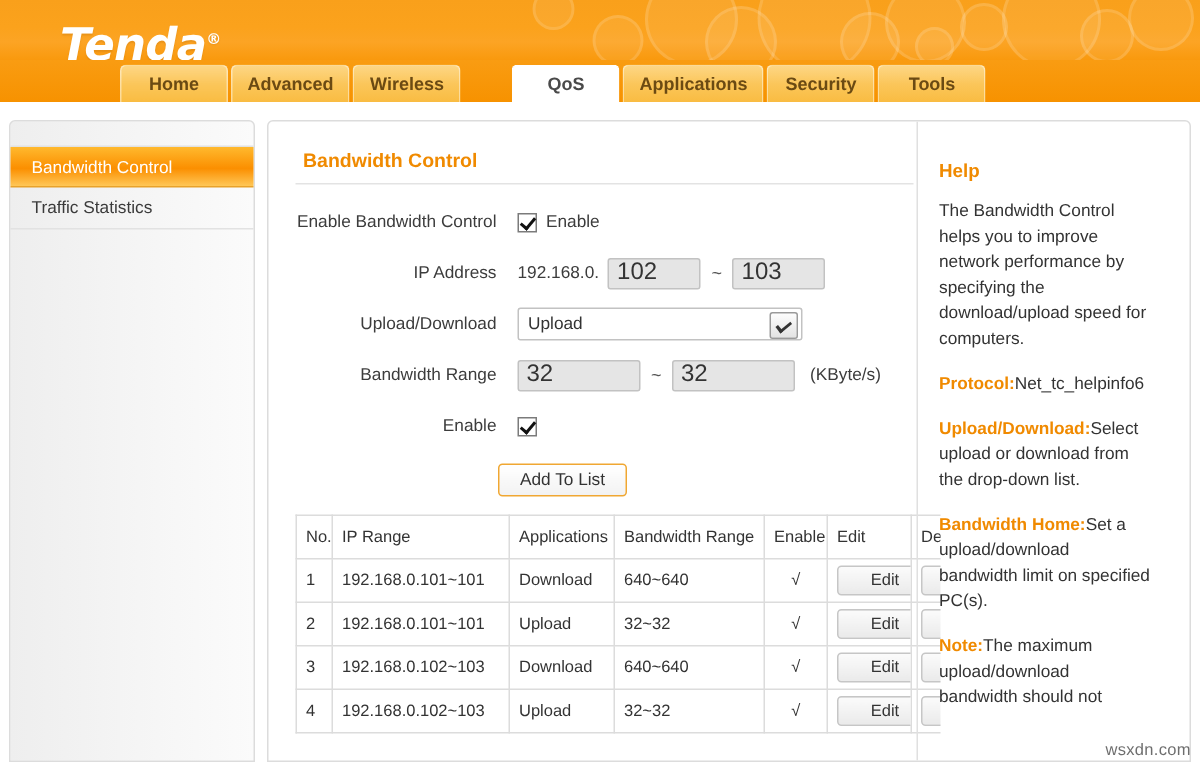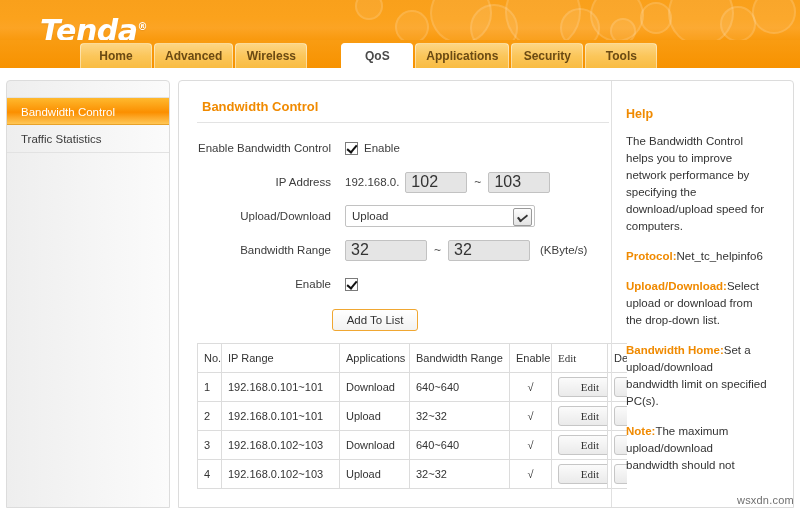--- a/index.html
+++ b/index.html
@@ -331,21 +331,21 @@
     font-weight: normal;
     white-space: nowrap;
     overflow: hidden;
   }
   table.list th { background: #fff; }
   .c-no   { width: 24px; }
   .c-ip   { width: 118px; }
   .c-dest { width: 70px; }
   .c-bw   { width: 100px; }
   .c-en   { width: 42px; text-align: center !important; }
-  .c-ed   { width: 56px; font-family: Liberation Serif, serif; }
+  .c-ed   { width: 56px; }
   .c-del  { width: 70px; }
   td.c-en { text-align: center; font-size: 13px; color: #555; }
   .btn-small {
     display: inline-block;
     min-width: 44px;
     padding: 3px 9px;
     font-size: 11px;
     color: #333;
     text-align: center;
     background: linear-gradient(180deg, #fbfbfb 0%, #eaeaea 100%);

